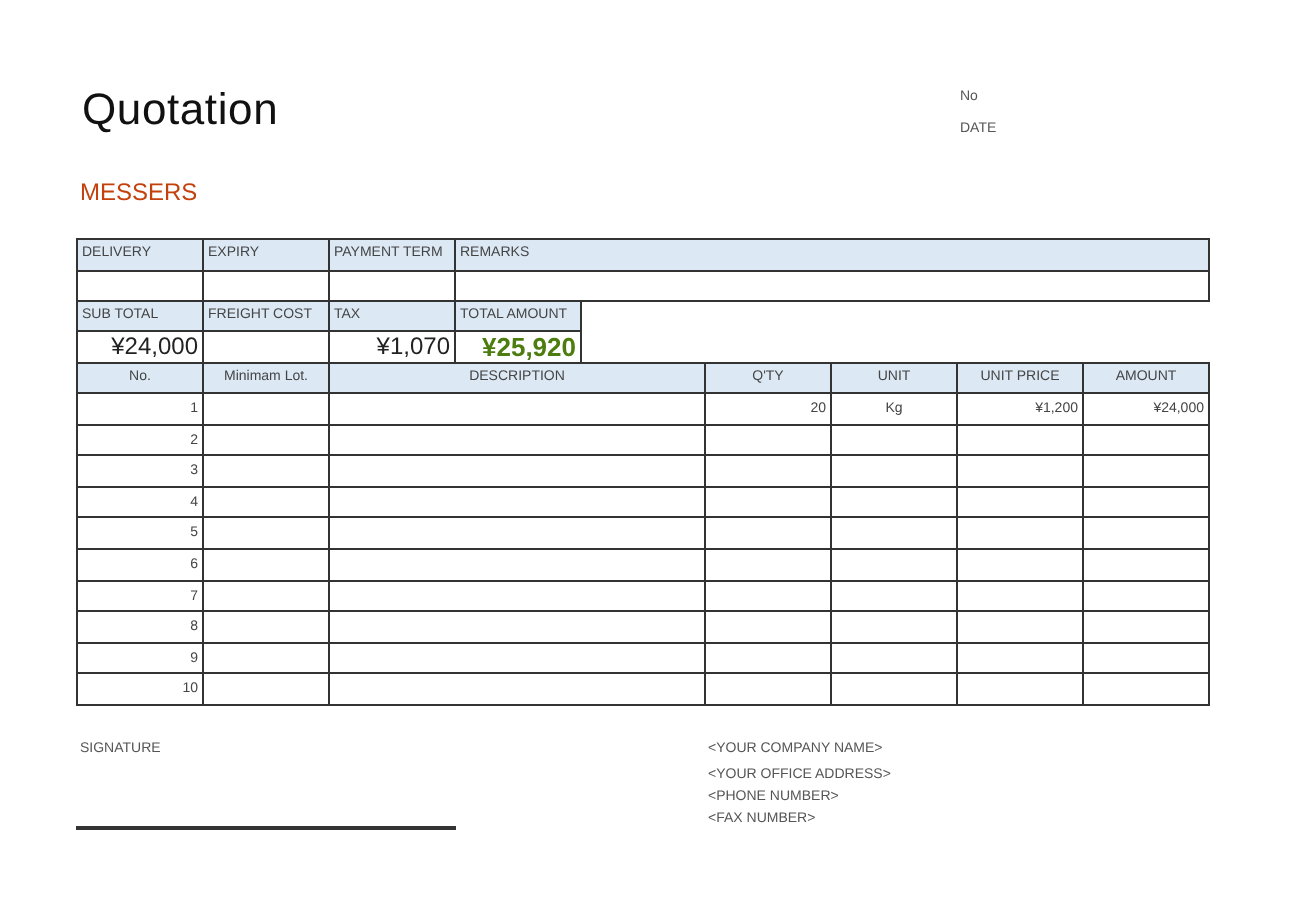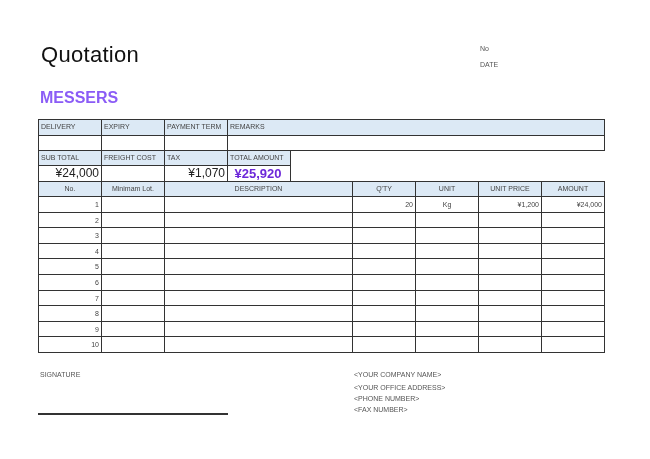--- a/index.html
+++ b/index.html
@@ -1,29 +1,29 @@
 <!DOCTYPE html>
 <html><head>
 <meta charset="utf-8">
 <style>
   html, body { margin:0; padding:0; background:#ffffff; }
   body { width:650px; height:459px; position:relative; overflow:hidden;
          font-family:"Liberation Sans", sans-serif; color:#333; }
   .abs { position:absolute; }
   .title { left:41px; top:42px; font-size:22px; color:#111; letter-spacing:0.3px; }
-  .messers { left:40px; top:89px; font-size:16px; color:#8b5cf6;font-weight:bold; }
+  .messers { left:40px; top:89px; font-size:12px; color:#c2410c; }
   .meta-lbl { font-size:7px; color:#555; }
   .cell { position:absolute; box-sizing:border-box; font-size:7px; color:#444;
           border:1px solid #333; overflow:hidden; white-space:nowrap; }
   .hdr { background:#dce9f5; }
   .lbl-left { padding-left:2px; line-height:14px; }
   .center { text-align:center; line-height:14px; }
   .num { text-align:right; padding-right:2px; line-height:15px; font-size:7px; }
   .big { font-size:12px; text-align:right; padding-right:2px; line-height:15px; color:#222; }
-  .bigbold { font-weight:bold; font-size:13px; color:#6d28d9;text-align:center; }
+  .bigbold { font-weight:bold; font-size:13px; color:#4d7c0f; }
   .footer-txt { font-size:7px; color:#555; }
   .sigline { left:38px; top:413px; width:190px; height:1.5px; background:#333; }
 </style>
 </head>
 <body>
 
 <div>
 
   <div class="abs title">Quotation</div>
   <div class="abs messers">MESSERS</div>

